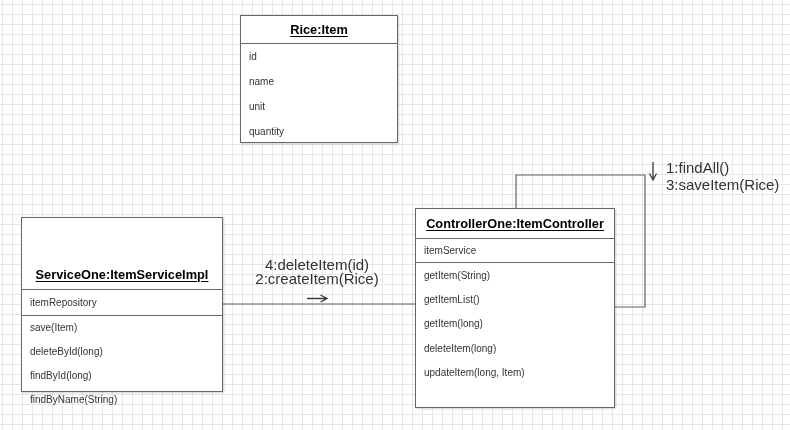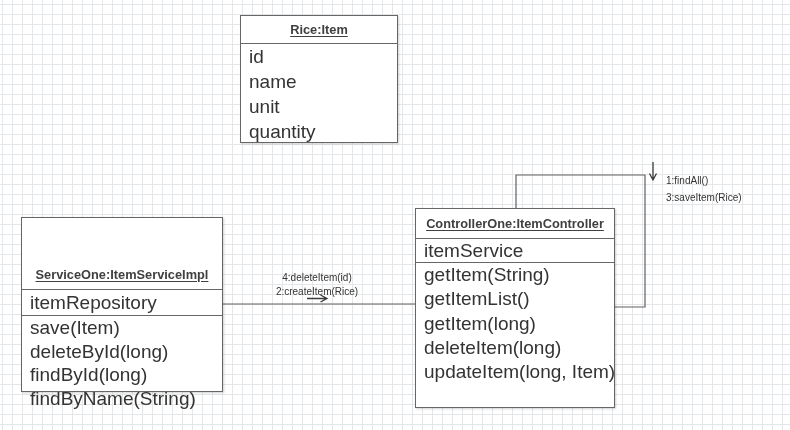--- a/index.html
+++ b/index.html
@@ -21,30 +21,30 @@
     box-sizing:border-box;
     background:#ffffff;
     border:1px solid #666666;
     box-shadow:1px 1px 2px rgba(0,0,0,0.18);
     color:#333333;
   }
   .uml-title{
     display:flex;align-items:center;justify-content:center;
     font-weight:bold;
     font-size:12.8px;
-    color:#404040;
+    color:#000000;
     text-decoration:underline;
     text-underline-offset:2px;
     border-bottom:1px solid #666666;
     white-space:nowrap;
   }
   .uml-row{
     display:flex;align-items:center;
     padding-left:8px;
-    font-size:19px;
+    font-size:10px;
     white-space:nowrap;
   }
   .uml-attrs{border-bottom:1px solid #666666;}
 
   
   #box-rice{left:240px;top:15px;width:158px;height:128px;}
   #box-rice .uml-title{height:27px;}
   #box-rice .uml-row{height:25px;}
 
   
@@ -54,24 +54,23 @@
   #box-service .uml-methods .uml-row{height:23.8px;}
 
   
   #box-controller{left:415px;top:208px;width:200px;height:200px;}
   #box-controller .uml-title{height:29px;}
   #box-controller .uml-attrs .uml-row{height:23px;text-align:center;}
   #box-controller .uml-methods .uml-row{height:24.3px;}
 
   .edge-label{
     position:absolute;
-    font-size:10px;
+    font-size:15px;
     color:#333333;
     background:transparent;
-    margin-top:13px;
   }
   .edge-label.mid{
     left:237px;top:258px;width:160px;
     text-align:center;line-height:13.8px;
   }
   .edge-label.loop{
     left:666px;top:159px;
     text-align:left;line-height:17px;
   }
 </style>

